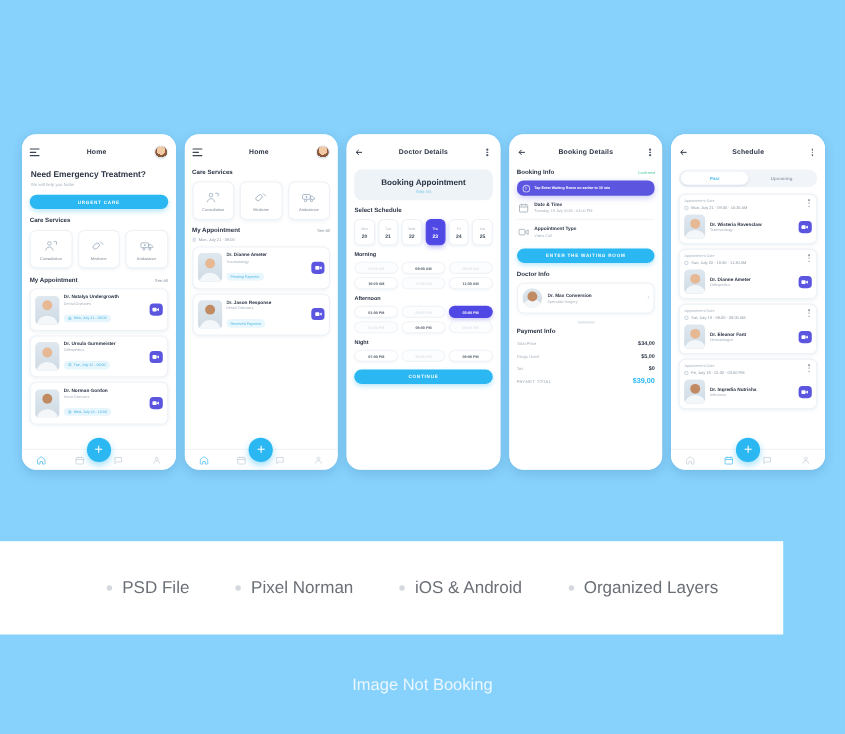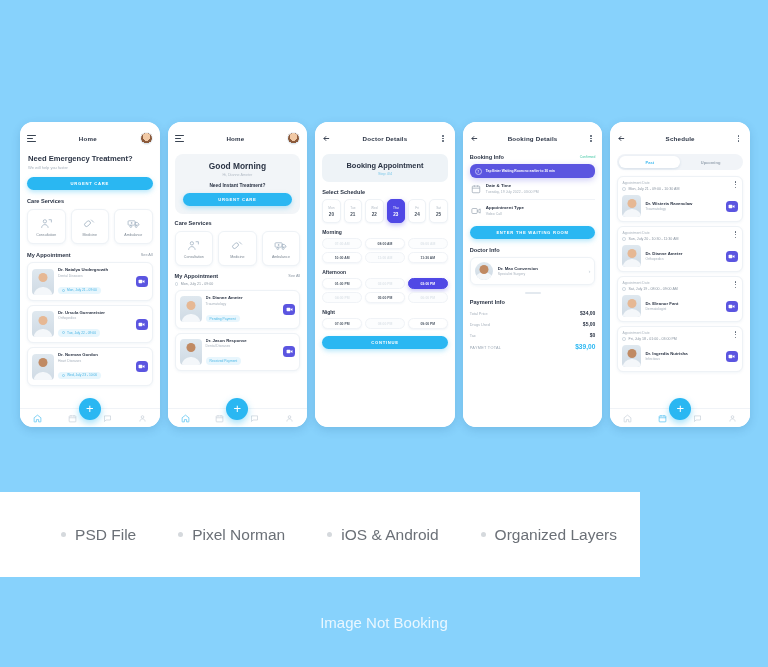--- a/index.html
+++ b/index.html
@@ -226,21 +226,21 @@
     padding: 4px; margin-bottom: 4px; box-shadow: 0 1px 3px rgba(20,80,130,.06);
   }
   .sched-head { display:flex; justify-content: space-between; align-items: flex-start; }
   .sched-lbl { font-size: 3.4px; color: #aab4bf; }
   .sched-date { font-size: 3.6px; color: #8b96a2; display:flex; align-items:center; gap: 2.5px; margin-top: 2px;}
   .sched-date .dot { width: 3.6px; height: 3.6px; border-radius: 50%; border: .6px solid #cdd6de; }
   .sched-body { display: flex; gap: 4px; align-items: center; margin-top: 4px; }
 
   
   .features {
-    position: absolute; left: 0; top: 492px; width: 640px; height: 85px;
+    position: absolute; left: 0; top: 492px; width: 712px; height: 85px;
     background: #ffffff;
     display: flex; align-items: center; justify-content: center; gap: 42px; padding-left: 38px;
   }
   .feature { display: flex; align-items: center; gap: 9px; }
   .feature .bullet { width: 5px; height: 5px; border-radius: 50%; background: #d5d9dd; }
   .feature .ftxt { font-size: 15.5px; color: #6b7077; }
 
   
   .bottomband {
     position: absolute; left: 0; top: 577px; width: 768px; height: 90px;
@@ -388,26 +388,20 @@
           <div class="topbar">
             <div class="burger">
                 <i></i>
                 <i style="width:70%"></i>
                 <i></i>
               </div>
             <div class="title">Home</div>
             <div class="avatar-sm"></div>
           </div>
 
-          <div class="greet-card">
-            <div class="greet-title">Good Morning</div>
-            <div class="greet-sub">Hi, Dianne Ameter</div>
-            <div class="greet-q">Need Instant Treatment?</div>
-            <div class="btn-primary">URGENT CARE</div>
-          </div>
 
           <div class="sec-title">Care Services</div>
           <div class="services">
             <div class="service">
               <svg class="ic" viewBox="0 0 24 24" fill="none" stroke="currentColor" stroke-width="1.4">
                   <circle cx="9" cy="8" r="3"></circle>
                   <path d="M3 20c0-3.3 2.7-6 6-6s6 2.7 6 6"></path>
                   <path d="M16 5h5v5"></path>
                 </svg>
               <div class="lb">Consultation</div>

